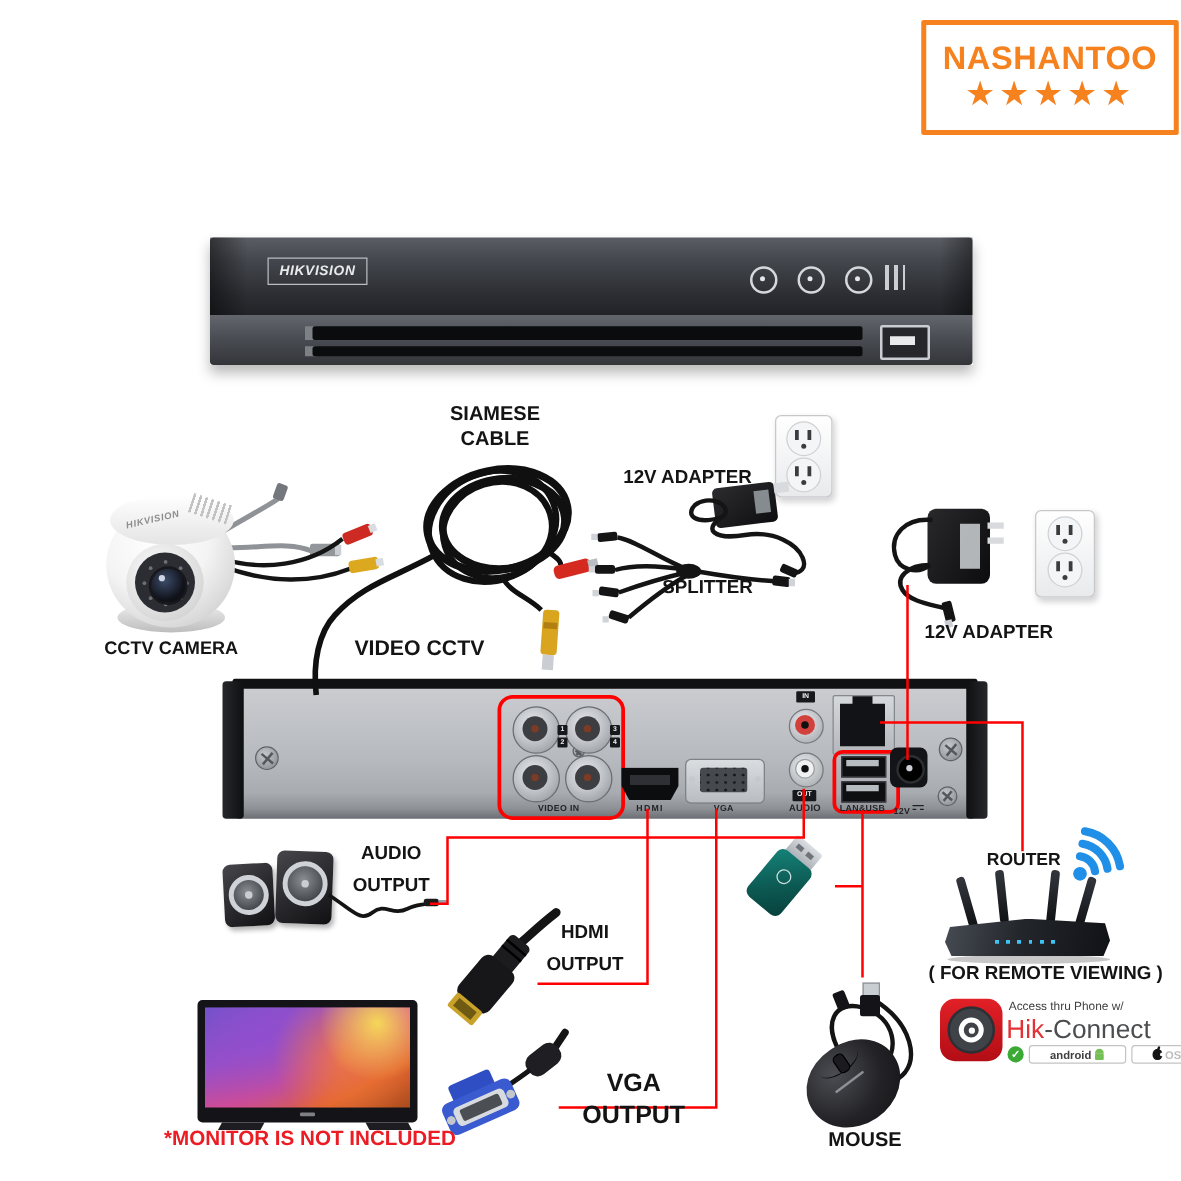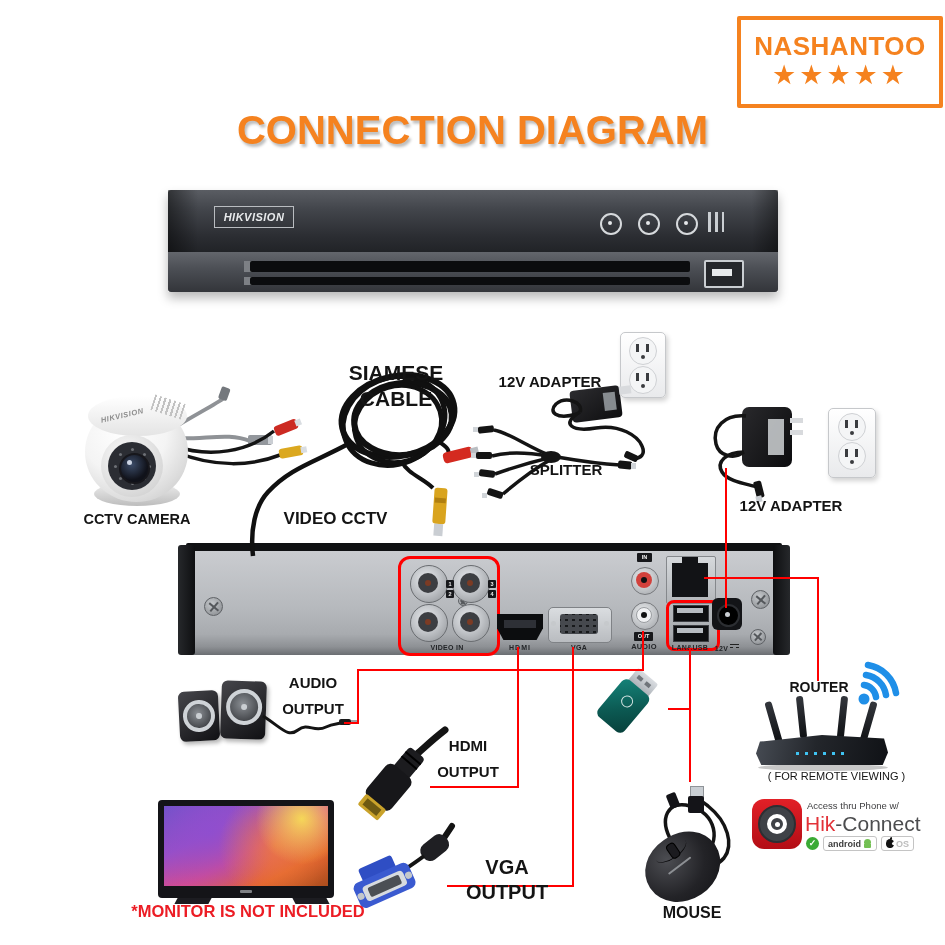--- a/index.html
+++ b/index.html
@@ -210,58 +210,57 @@
   #hik-icon .disc{position:absolute;left:6px;top:6px;width:38px;height:38px;border-radius:50%;
     background:#3f4247;border:2px solid #2c2f33;box-sizing:border-box;}
   #hik-icon .ringw{position:absolute;left:15px;top:15px;width:20px;height:20px;border-radius:50%;border:4px solid #fff;box-sizing:border-box;}
   #hik-icon .dotw{position:absolute;left:23px;top:23px;width:5px;height:5px;border-radius:50%;background:#fff;}
   #hik-access{left:807px;top:800px;width:130px;font-size:9.5px;color:#3e3e40;text-align:left;font-weight:normal;}
   #hik-brand{left:805px;top:811px;width:140px;font-size:21px;font-weight:normal;text-align:left;letter-spacing:0;}
   #hik-brand .hik{color:#e23238;} #hik-brand .rest{color:#4c4d4f;}
   #hik-badges{left:806px;top:836px;display:flex;align-items:center;gap:4px;}
   #hik-check{width:13px;height:13px;border-radius:50%;background:#3aaa35;color:#fff;font-size:9px;line-height:13px;text-align:center;font-weight:bold;}
   .mini-badge{height:13px;border:1px solid #c4c4c4;border-radius:3px;display:flex;align-items:center;gap:2px;
-    padding:0 4px;background:#fff;font-size:9px;font-weight:bold;}
+    padding:0 16px;background:#fff;font-size:9px;font-weight:bold;}
   #badge-android{color:#3e3e3e;}
   #badge-ios{color:#bdbdbd;text-align:right;}
   .robot{width:9px;height:9px;position:relative;}
   .robot::before{content:"";position:absolute;left:1px;top:0;width:7px;height:3.5px;background:#74c054;border-radius:4px 4px 0 0;}
   .robot::after{content:"";position:absolute;left:1px;top:4px;width:7px;height:5px;background:#74c054;border-radius:1px;}
   .apple{width:8px;height:9px;background:#141414;border-radius:50% 50% 46% 46%;position:relative;}
   .apple::before{content:"";position:absolute;right:-1.5px;top:2.5px;width:3.5px;height:3.5px;background:#fff;border-radius:50%;}
   .apple::after{content:"";position:absolute;left:3.5px;top:-2.5px;width:2px;height:3px;background:#141414;border-radius:50%;transform:rotate(30deg);}
 
   
-  #label-siamese{left:330px;top:322px;width:132px;font-size:21px;margin-top:38px;}
+  #label-siamese{left:330px;top:322px;width:132px;font-size:16px;}
   #label-adapter-top{left:490px;top:373px;width:120px;font-size:15px;}
   #label-splitter{left:524px;top:461px;width:84px;font-size:15px;}
   #label-cctv{left:70px;top:510px;width:134px;font-size:14.5px;}
   #label-video-input{left:263px;top:508px;width:145px;font-size:17px;}
   #label-adapter-right{left:730px;top:497px;width:122px;font-size:15px;}
   #label-audio-out{left:265px;top:670px;width:96px;font-size:15px;line-height:1.7;}
   #label-hdmi-out{left:425px;top:733px;width:86px;font-size:15px;line-height:1.7;}
   #label-vga-out{left:444px;top:855px;width:126px;font-size:20px;}
   #label-udisk{left:586px;top:721px;width:116px;font-size:16px;}
   #label-udisk .sub{font-weight:normal;font-size:14.5px;line-height:1.55;}
   #label-router{left:786px;top:679px;width:66px;font-size:14px;}
-  #label-router-sub{left:728px;top:770px;width:217px;font-size:11px;font-weight:normal;}
+  #label-router-sub{left:728px;top:770px;width:217px;font-size:15px;font-weight:bold;}
   #label-mouse{left:652px;top:903px;width:80px;font-size:16px;}
   #monitor-note{left:110px;top:901px;width:276px;font-size:16.5px;color:#EC1C24;}
 </style>
 </head>
 <body>
 
 <div id="canvas">
 
   <div id="badge" class="abs">
     <div id="badge-brand">NASHANTOO</div>
     <div id="badge-stars">★★★★★</div>
   </div>
 
-  <div id="page-title" class="abs">CONNECTION DIAGRAM</div>
 
   <div id="dvr-front" class="abs">
     <div id="front-top">
       <div id="dvr-front-logo">HIKVISION</div>
       <div class="fbtn" id="fbtn1"></div>
       <div class="fbtn" id="fbtn2"></div>
       <div class="fbtn" id="fbtn3"></div>
       <div id="front-grille"></div>
     </div>
     <div id="front-bottom">

